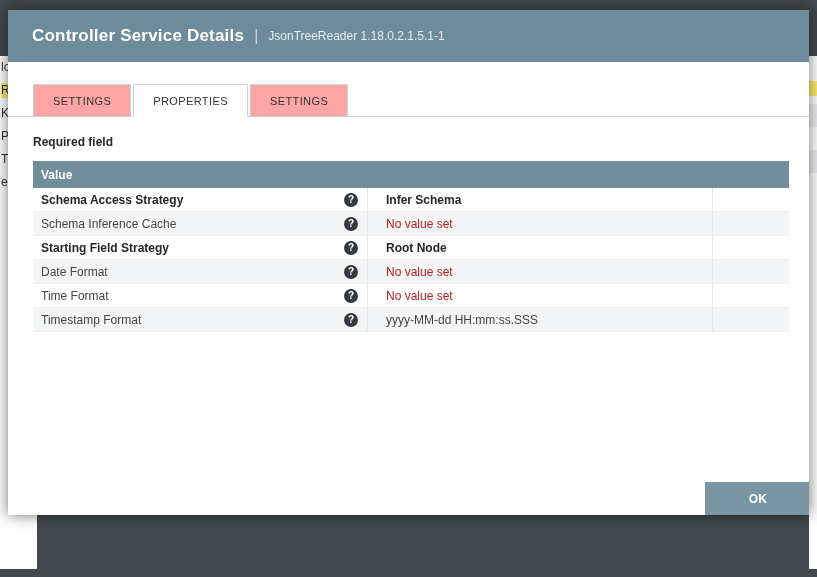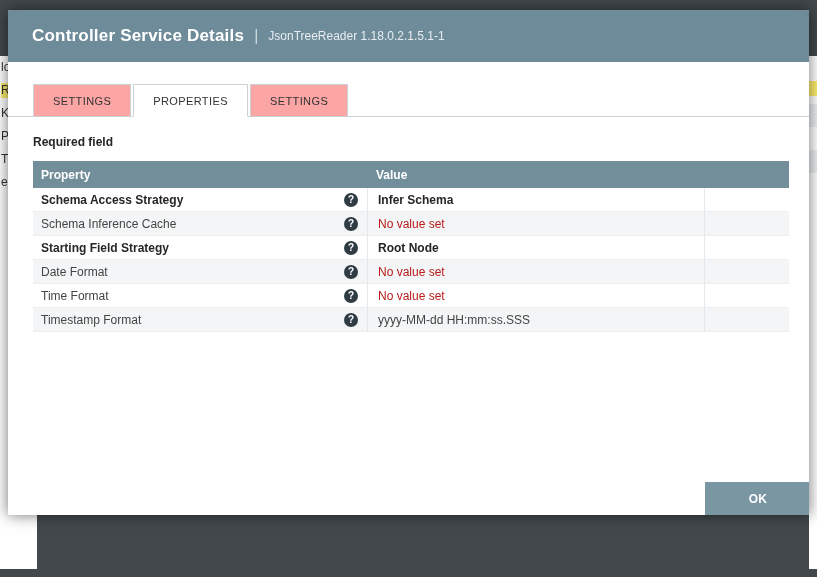--- a/index.html
+++ b/index.html
@@ -85,21 +85,21 @@
   .thead {
     display:flex; align-items:center;
     height:27px; background:#728e9b; color:#fff; font-weight:bold;
   }
   .thead .hcell { padding-left:8px; }
   .w-prop { width:335px; }
   .w-val  { width:337px; }
   .w-act  { flex:1; }
   .trow {
     display:flex; align-items:stretch; height:24px;
-    background:#fff; border-bottom:1px solid #eceeef;
+    background:#fff; border-bottom:1px solid #eceeef;gap:8px;
   }
   .trow.alt { background:#f4f5f6; }
   .cell {
     display:flex; align-items:center; height:100%;
     border-right:1px solid #e4e7e9;
   }
   .cell.prop { width:335px; padding:0 9px 0 8px; justify-content:space-between; }
   .cell.val  { width:337px; padding:0 10px; }
   .cell.act  { flex:1; border-right:none; }
   .trow.required .prop-label,
@@ -157,21 +157,20 @@
       <div class="tabs-row">
           <div class="tab">SETTINGS</div>
           <div class="tab active">PROPERTIES</div>
           <div class="tab">SETTINGS</div>
         </div>
 
       <div class="required-label">Required field</div>
 
       <div class="ptable">
         <div class="thead">
-          <div class="hcell w-prop">Property</div>
           <div class="hcell w-val">Value</div>
           <div class="hcell w-act"></div>
         </div>
         <div>
             <div class="trow required">
               <div class="cell prop">
                 <span class="prop-label">Schema Access Strategy</span>
                 <span class="help">?</span>
               </div>
               <div class="cell val">

